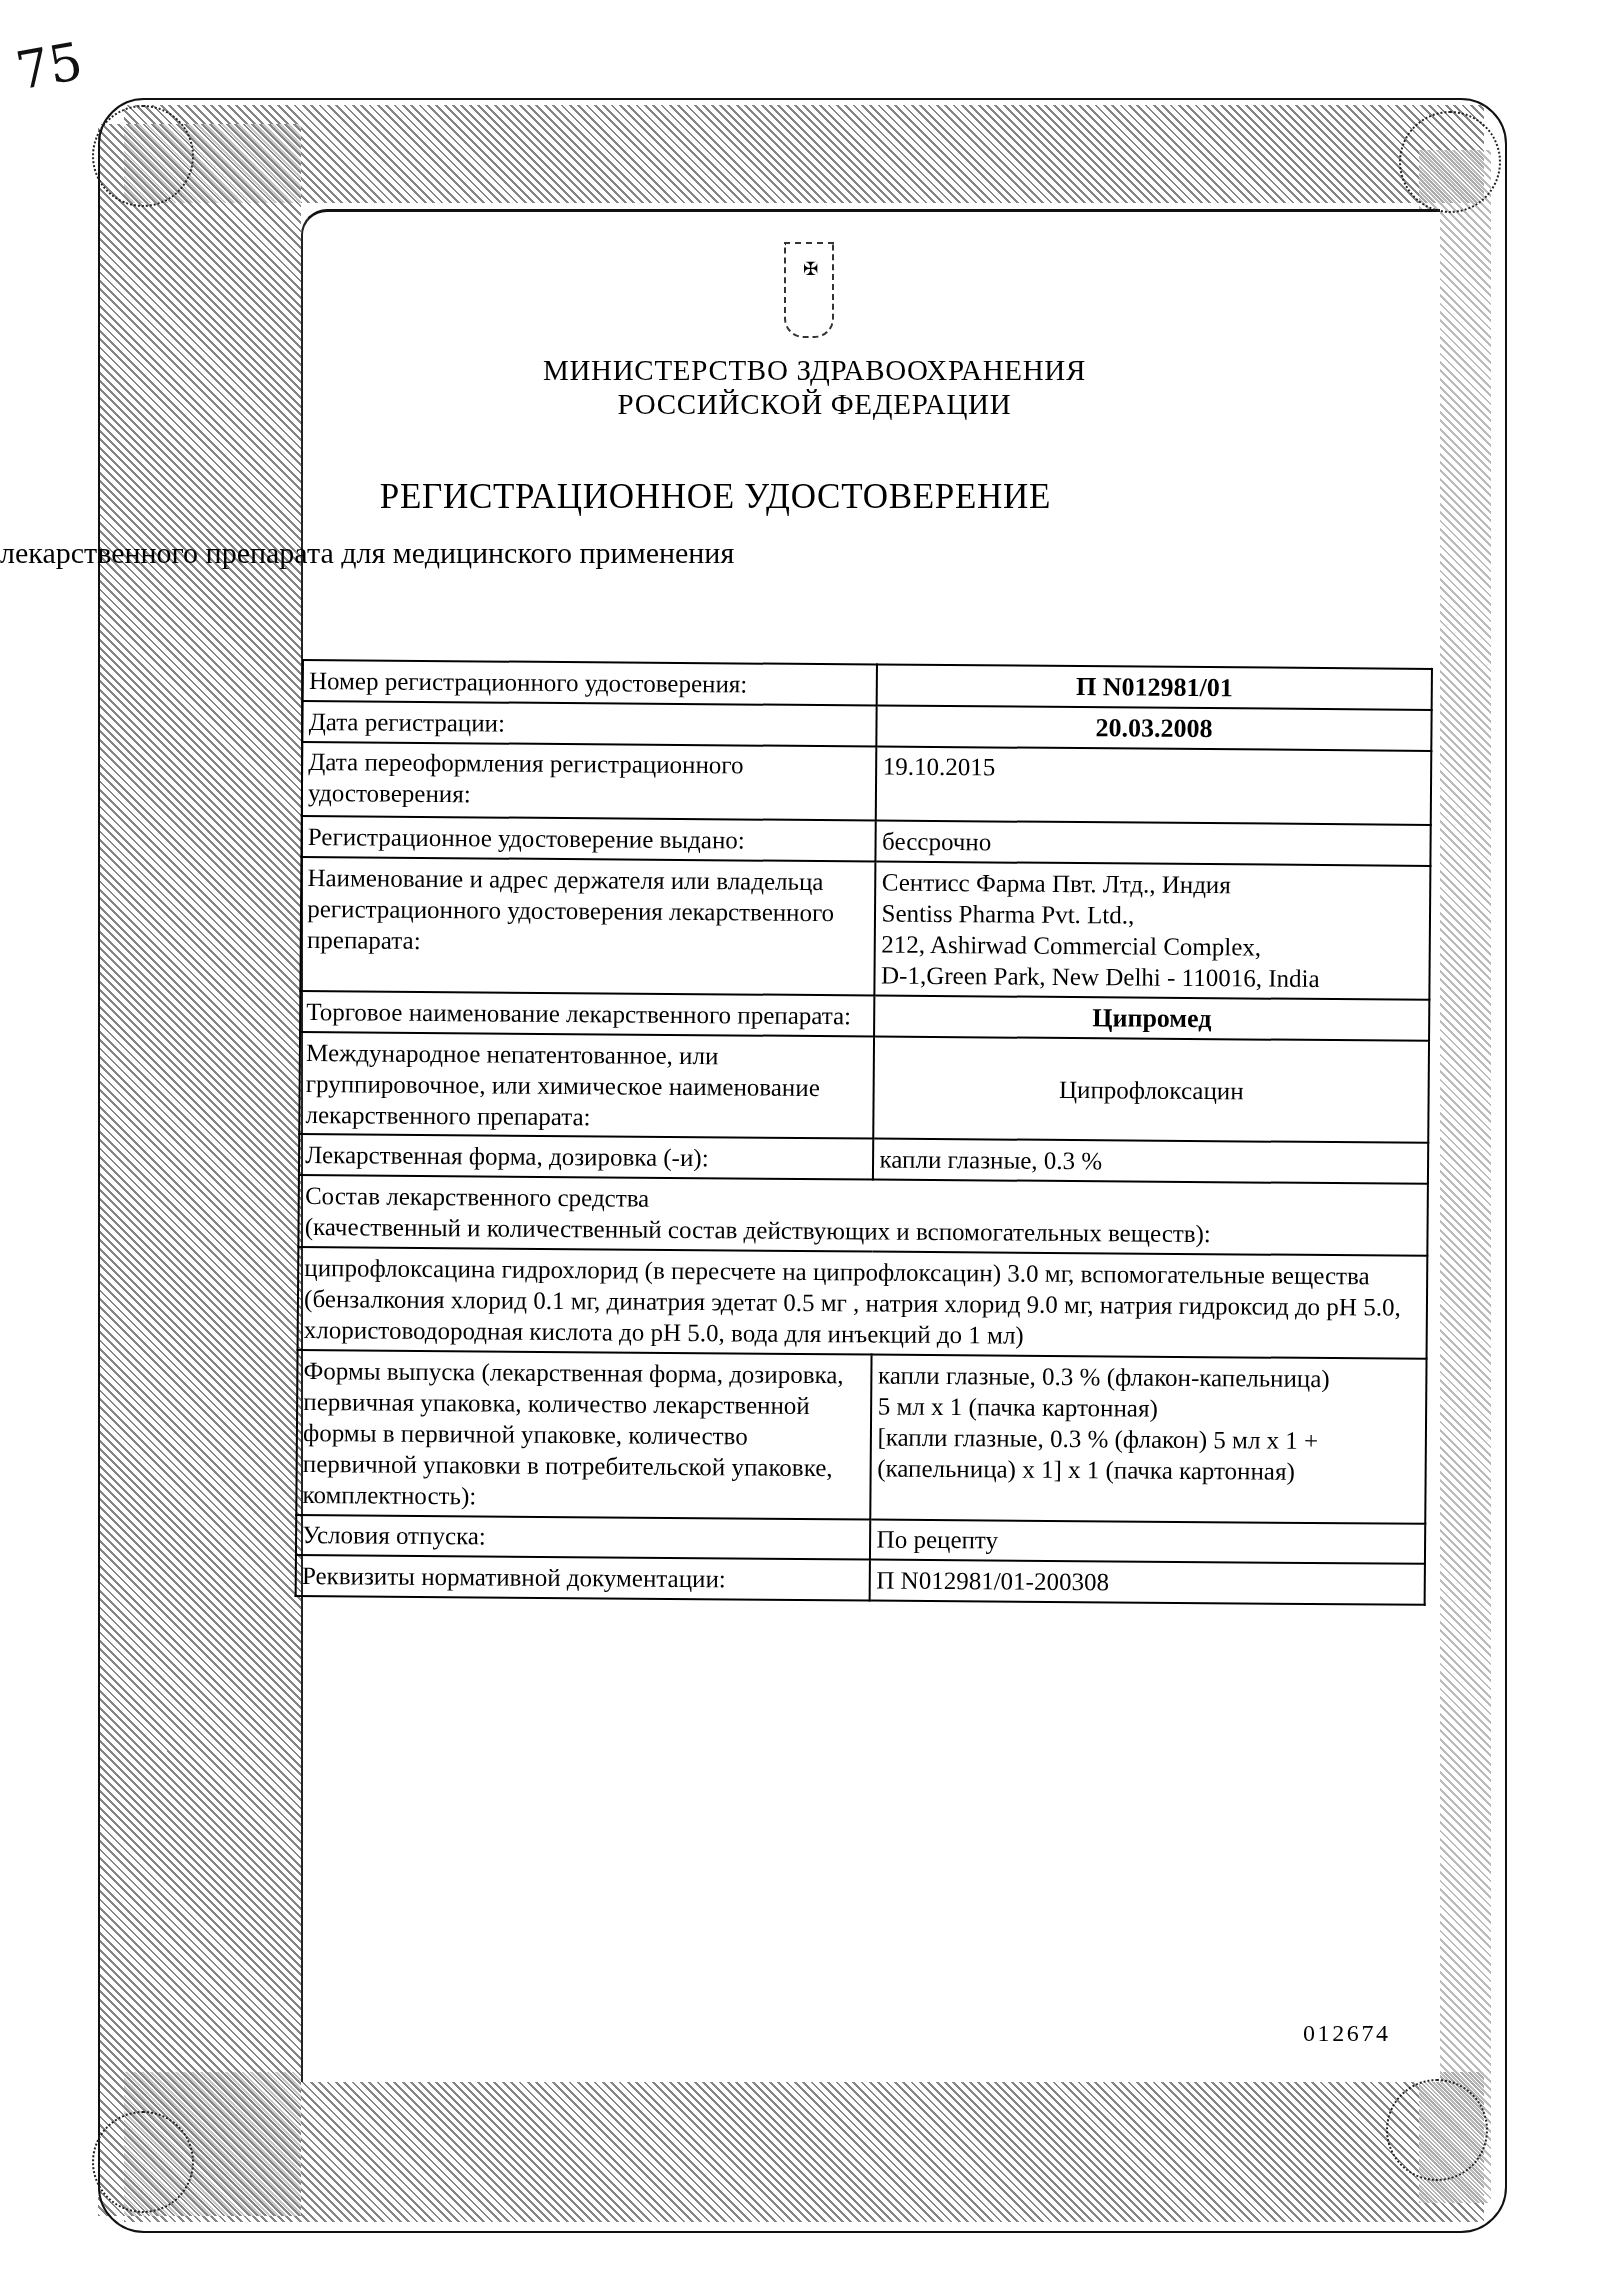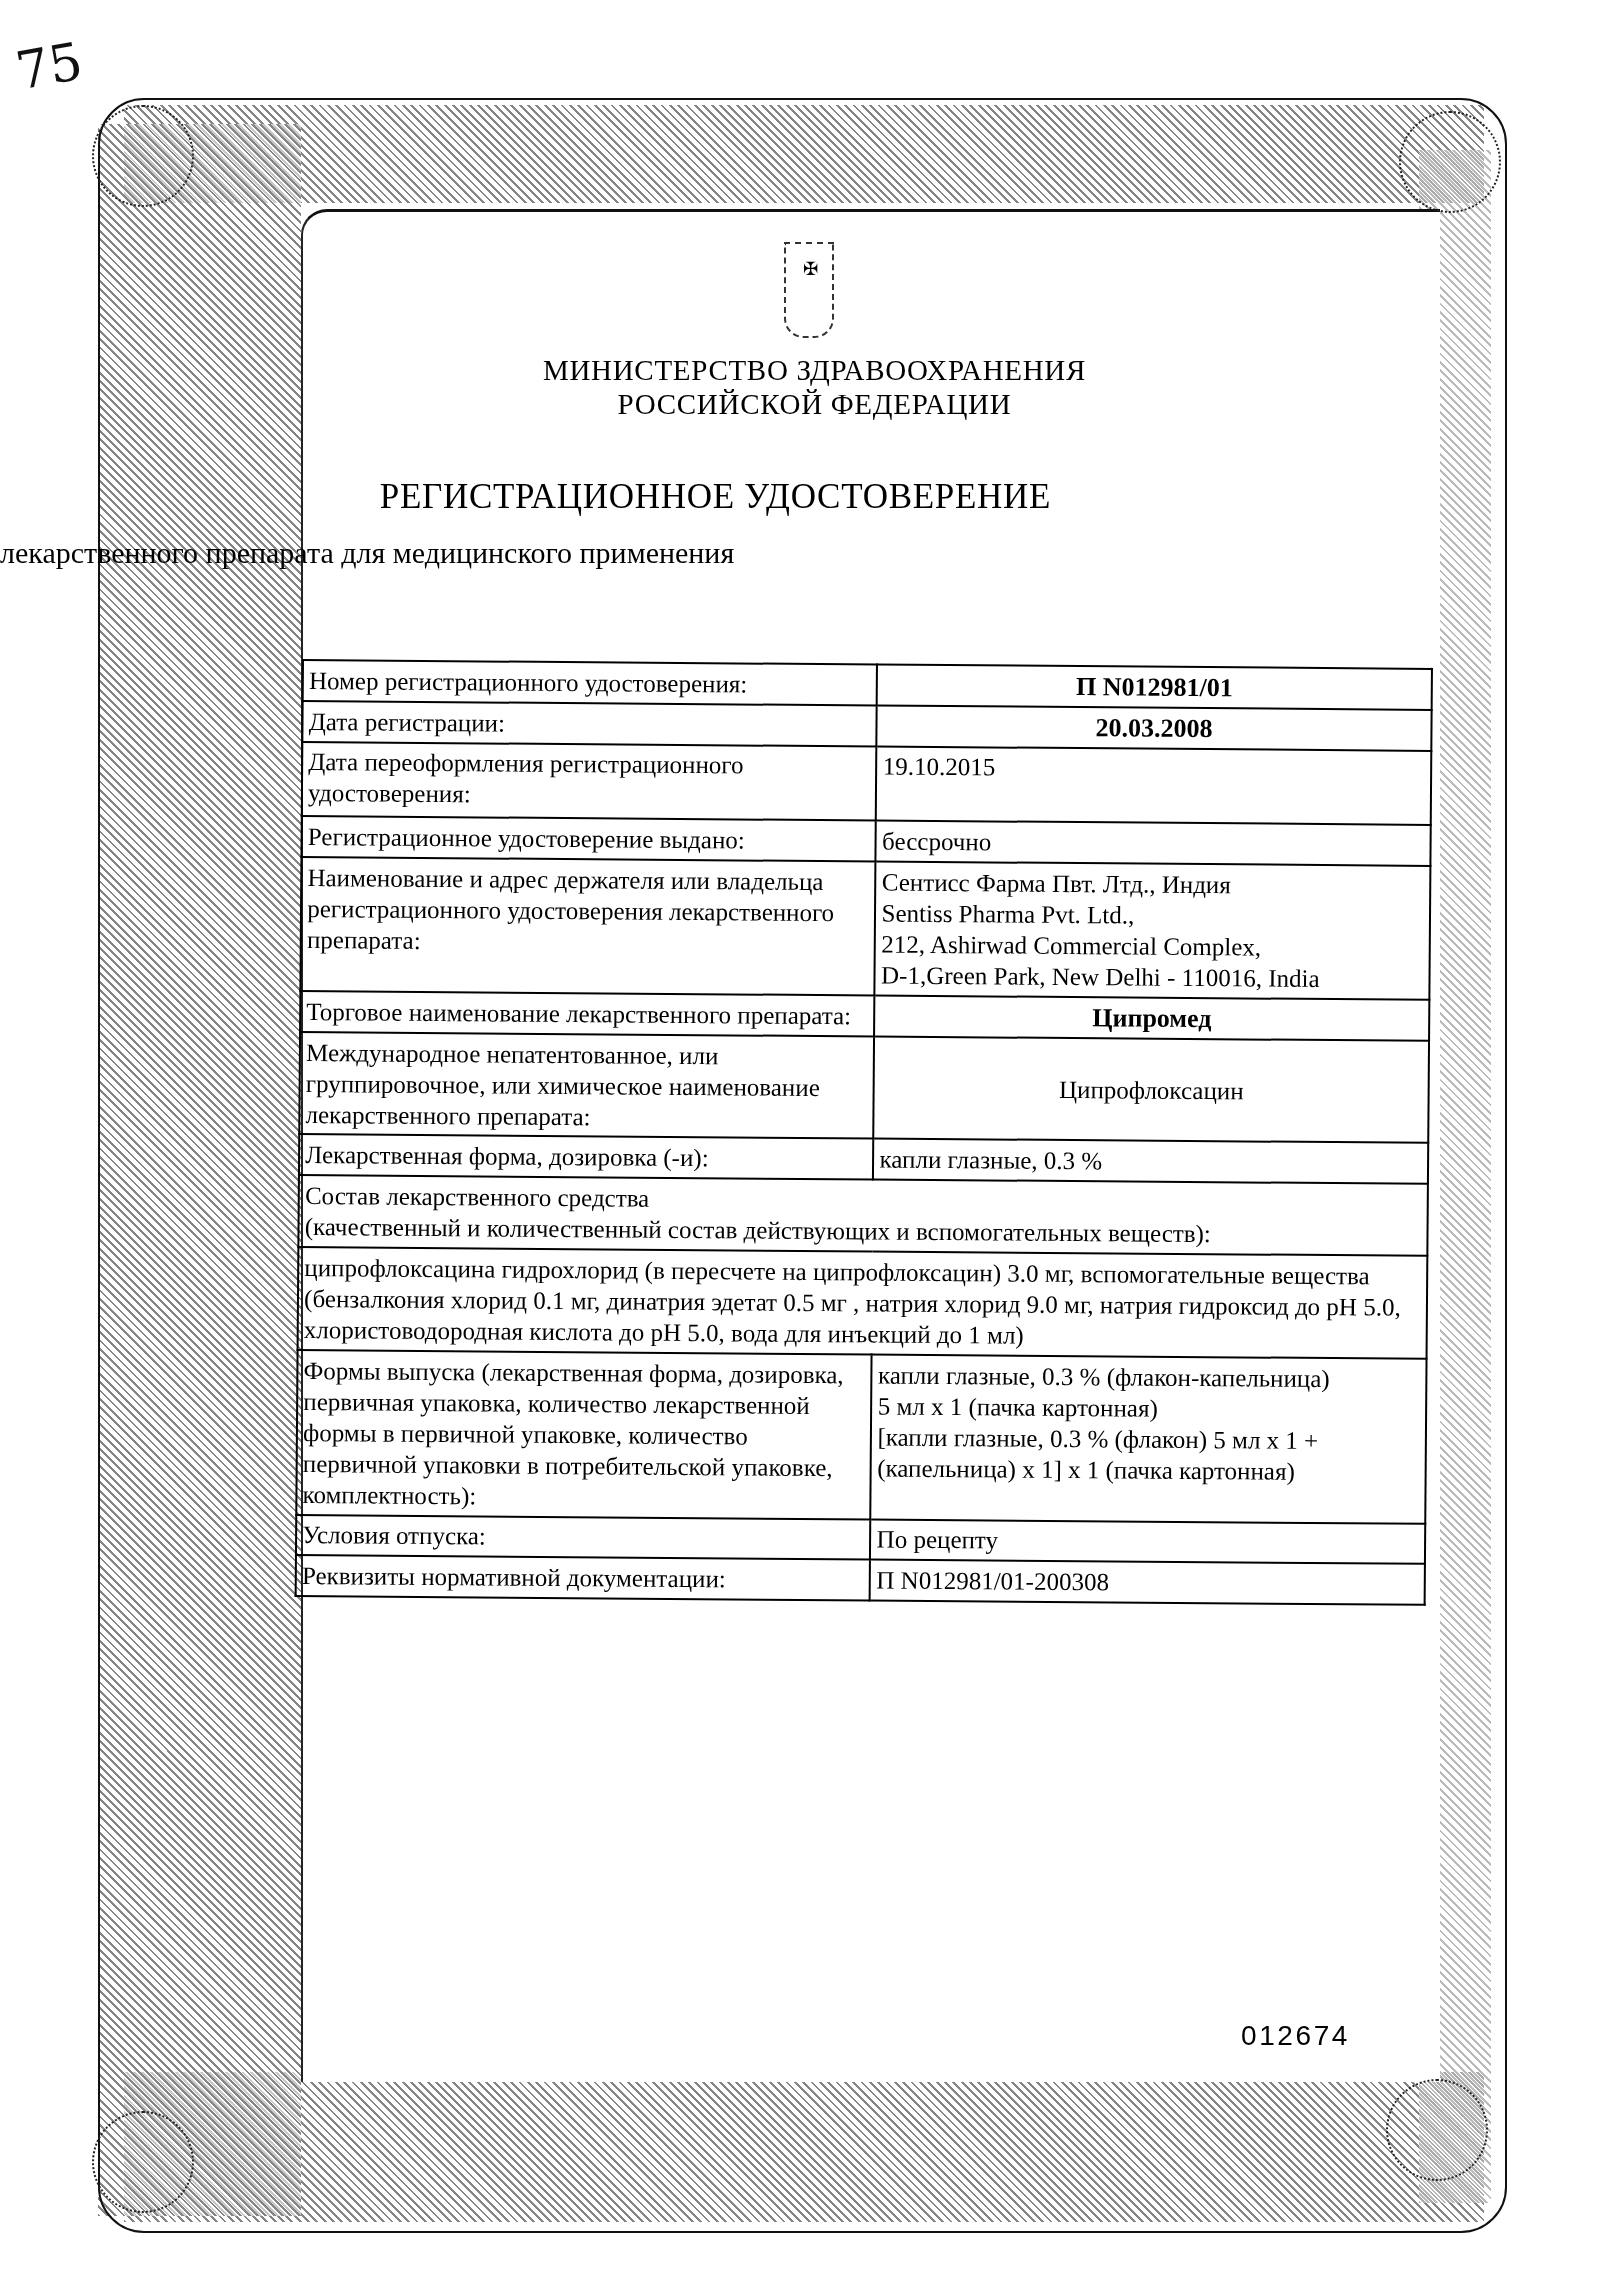--- a/index.html
+++ b/index.html
@@ -38,22 +38,22 @@
   
   .reg-table { position: absolute; left: 302px; top: 659px; width: 1131px;
     border-collapse: collapse; font-size: 25px; line-height: 31px; transform: rotate(0.45deg);
     transform-origin: left top; }
   .reg-table td { border: 2px solid #000; vertical-align: top; padding: 3.9px 5.2px; }
   .reg-table td.label { width: 562px; }
   .reg-table td.val-center { text-align: center; vertical-align: middle; font-weight: bold; font-size: 26px; }
   .reg-table td.val-center-normal { text-align: center; vertical-align: middle; }
   .multiline { white-space: pre-line; }
 
-  .serial { position: absolute; left: 1241px; top: 2020px; font-family: Liberation Sans, sans-serif;
-    font-size: 28px; letter-spacing: 2.6px; }
+  .serial { position: absolute; left: 1303px; top: 2020px; font-family: Liberation Serif, serif;
+    font-size: 24px; letter-spacing: 2.6px; }
 </style>
 </head>
 <body>
 
 <div class="band-top"></div>
 <div class="band-bottom"></div>
 <div class="band-left"></div>
 <div class="band-right"></div>
 <div class="frame-outer"></div>
 <div class="inner-paper"></div>

